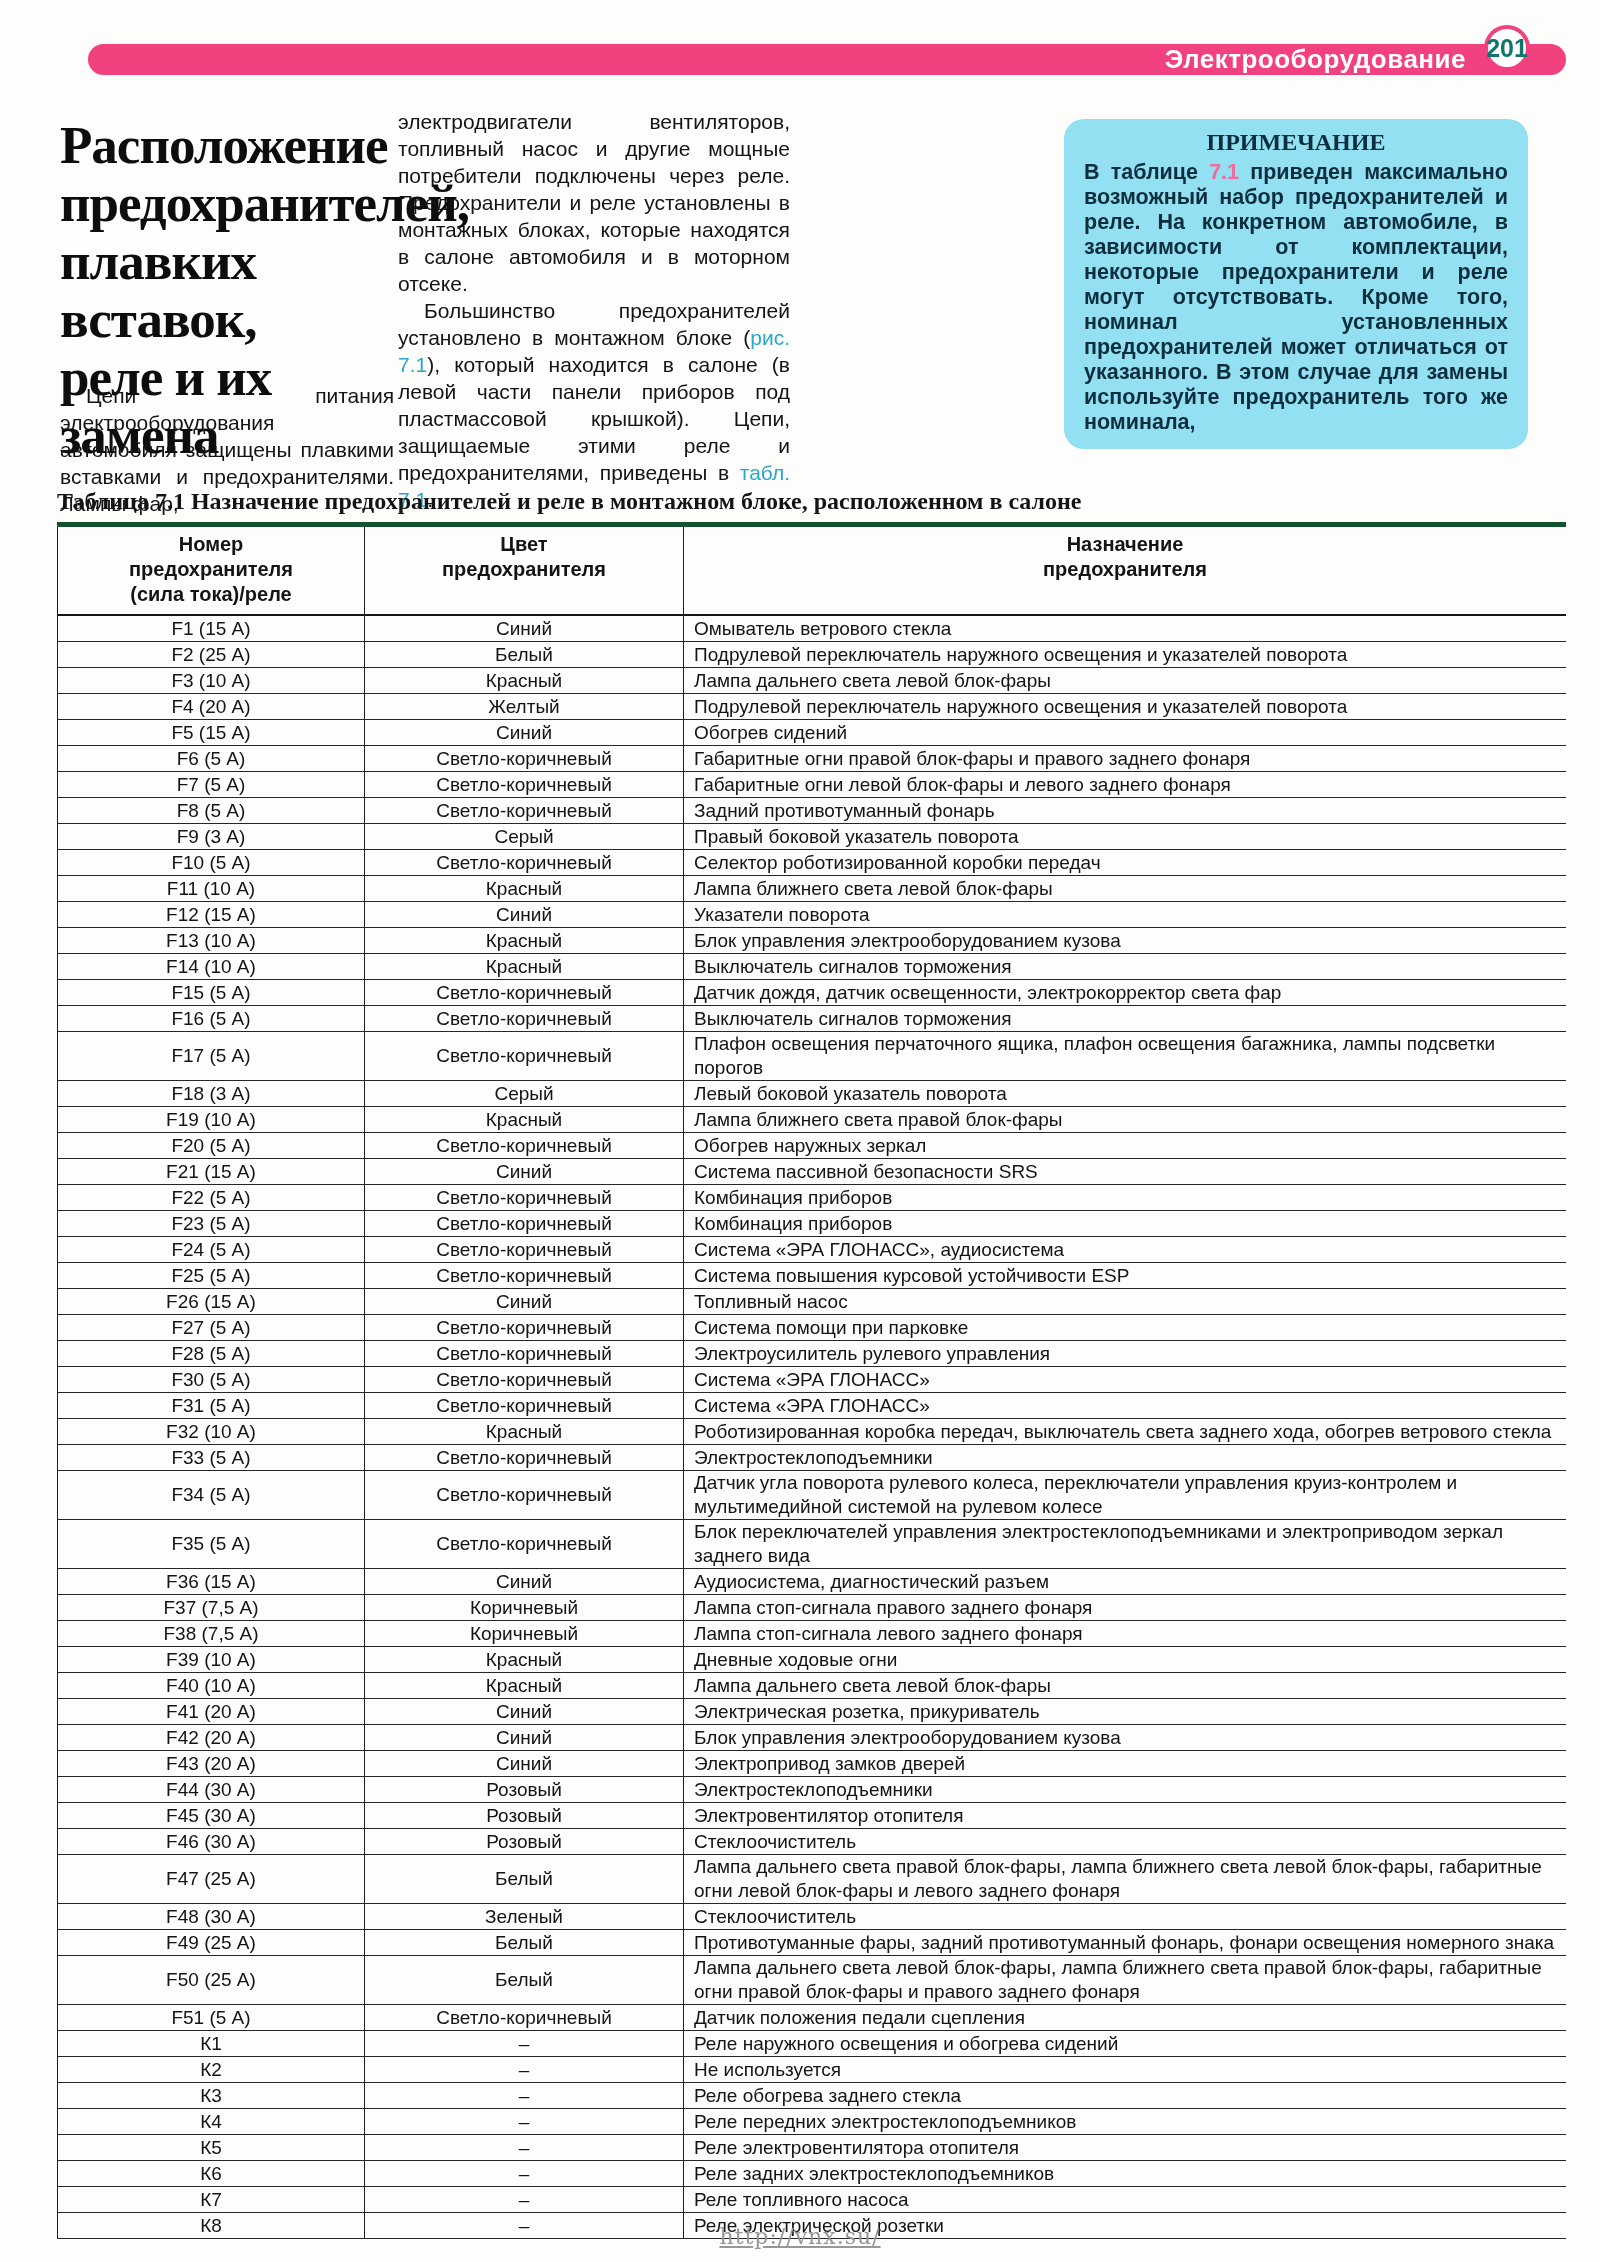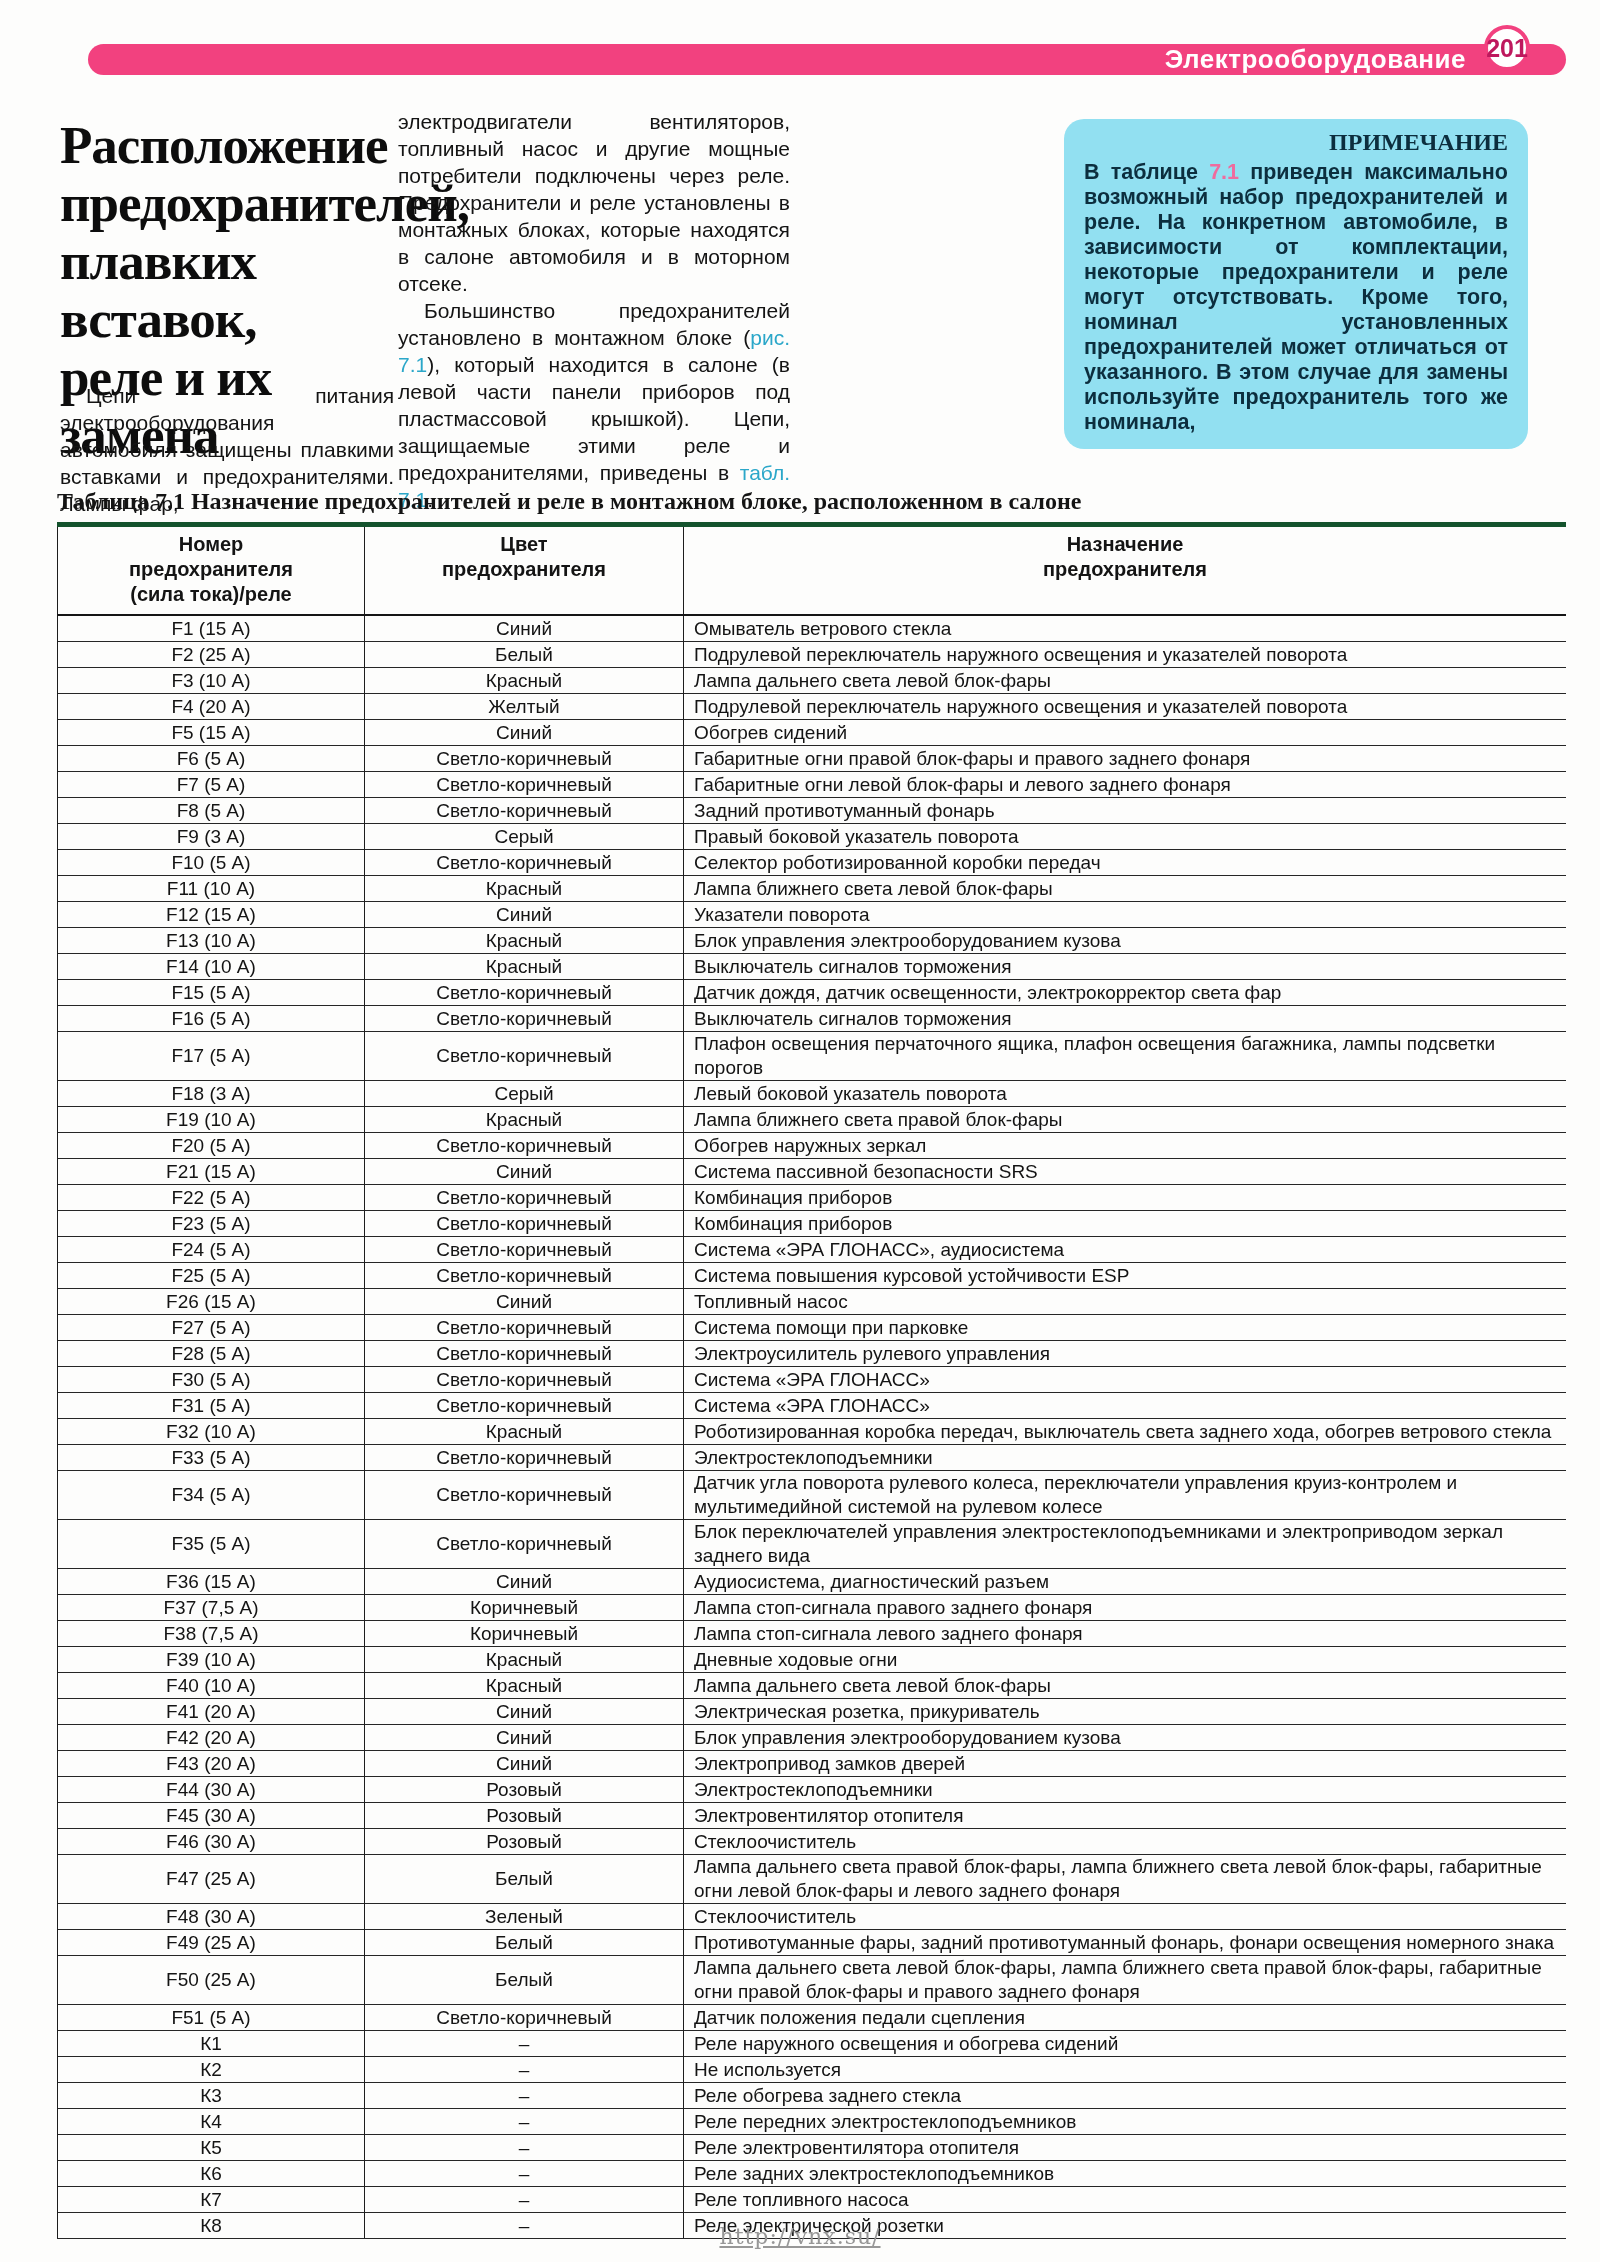--- a/index.html
+++ b/index.html
@@ -15,21 +15,21 @@
     background:#f2417f; border-radius:16px;
   }
   .topbar-title {
     position:absolute; right:100px; top:0; line-height:31px;
     font-weight:bold; font-size:26px; color:#ffffff; letter-spacing:0.5px;text-align:right;
   }
   .page-badge {
     position:absolute; left:1484px; top:25px; width:46px; height:46px;
     background:#ffffff; border:4px solid #f2417f; border-radius:50%;
     display:flex; align-items:center; justify-content:center;
-    font-size:25px; font-weight:bold; color:#be185d; box-sizing:border-box;
+    font-size:25px; font-weight:bold; color:#0f766e; box-sizing:border-box;
   }
 
   
   .headline {
     position:absolute; left:60px; top:116px; width:348px;
     font-family:"Liberation Serif", serif; font-weight:bold;
     font-size:53px; line-height:58px; letter-spacing:-1px;
     white-space:pre-line; color:#0d0d0d;
   }
   .col1-para {
@@ -43,21 +43,21 @@
   .col2 p { margin:0; }
   .col2 p.indent { text-indent:26px; }
   .ref-teal { color:#2ba7c9; }
 
   
   .note {
     position:absolute; left:1064px; top:119px; width:424px;
     background:#92e0f1; border-radius:20px; padding:8px 20px 14px;
   }
   .note-title {
-    text-align:right; font-weight:bold; font-size:24px;
+    text-align:center; font-weight:bold; font-size:24px;
     font-family:"Liberation Serif", serif; color:#0c2e3e; margin:2px 0 4px;
   }
   .note-body {
     font-size:21.5px; line-height:25px; font-weight:bold;
     text-align:justify; color:#0c2e3e;
   }
   .note-ref { color:#ef6b9e; }
 
   
   .tbl-caption {

